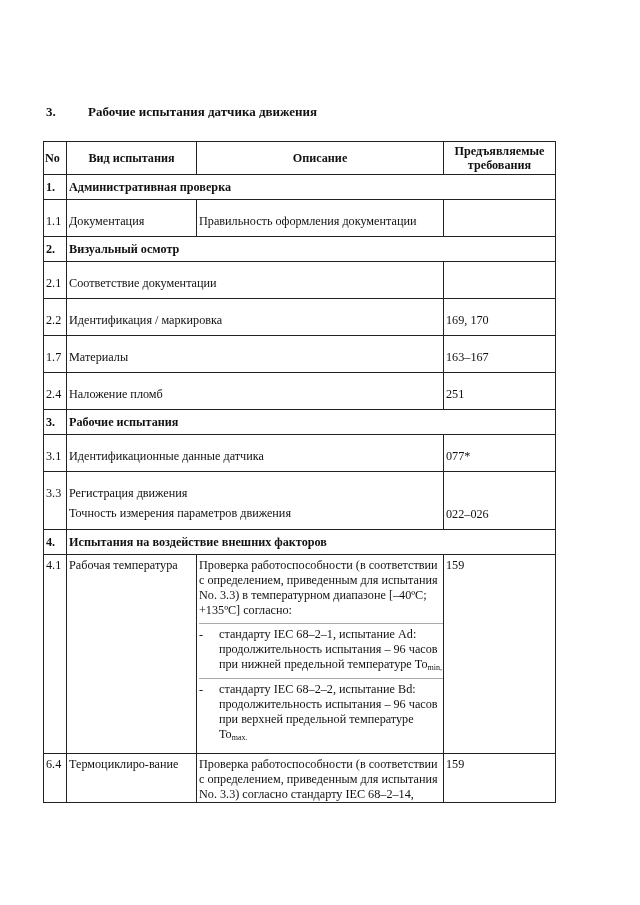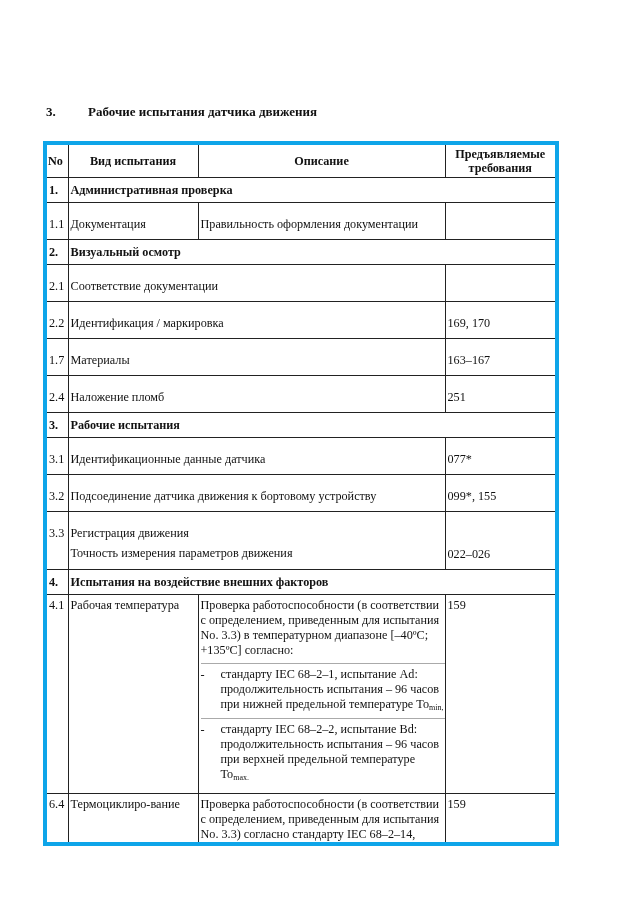--- a/index.html
+++ b/index.html
@@ -3,21 +3,21 @@
 <meta charset="utf-8">
 <style>
   html, body { margin: 0; padding: 0; background: #ffffff; }
   body { width: 640px; height: 905px; position: relative; overflow: hidden;
          font-family: "Liberation Serif", "DejaVu Serif", serif; color: #111; }
   .heading { position: absolute; left: 46px; top: 104px; font-size: 13px; font-weight: bold; }
   .heading .num { display: inline-block; width: 42px; }
   table.tbl { position: absolute; left: 43px; top: 141px; width: 512px;
               border-collapse: collapse; table-layout: fixed; font-size: 12.2px; }
   .tbl td, .tbl th { border: 1px solid #222; vertical-align: top; padding: 0 0 0 2px; line-height: 15px; }
-  .tbl { border: 4px solid #0ea5e9; }
+  .tbl { border: 1px solid #0ea5e9; }
   .tbl th { font-weight: bold; text-align: center; vertical-align: middle; height: 32px; padding: 0 2px; line-height: 14px; }
   .tbl th.c-no { text-align: left; padding-left: 1px; }
   col.c1 { width: 23px; } col.c2 { width: 130px; } col.c3 { width: 247px; } col.c4 { width: 112px; }
   tr.section td { font-weight: bold; height: 24px; vertical-align: middle; }
   tr.row td { height: 22px; padding-top: 14px; }
   tr.tall td { height: 43px; }
   .desc p { margin: 0; }
   .desc .bullet { display: flex; border-top: 1px solid #aaa; padding-top: 3px; margin-top: 3px; }
   .desc .bullet .dash { width: 20px; flex: none; }
   .desc .intro { padding-bottom: 2px; }
@@ -85,25 +85,20 @@
 
   <tr class="section">
     <td>3.</td>
     <td colspan="3">Рабочие испытания</td>
   </tr>
   <tr class="row">
     <td>3.1</td>
     <td colspan="2">Идентификационные данные датчика</td>
     <td>077*</td>
   </tr>
-  <tr class="row">
-    <td>3.2</td>
-    <td colspan="2">Подсоединение датчика движения к бортовому устройству</td>
-    <td>099*, 155</td>
-  </tr>
   <tr class="row tall">
     <td>3.3</td>
     <td colspan="2">
       <div>Регистрация движения</div>
       <div class="line2">Точность измерения параметров движения</div>
     </td>
     <td>
       <div style="height:21px"></div>
       <div>022–026</div>
     </td>

